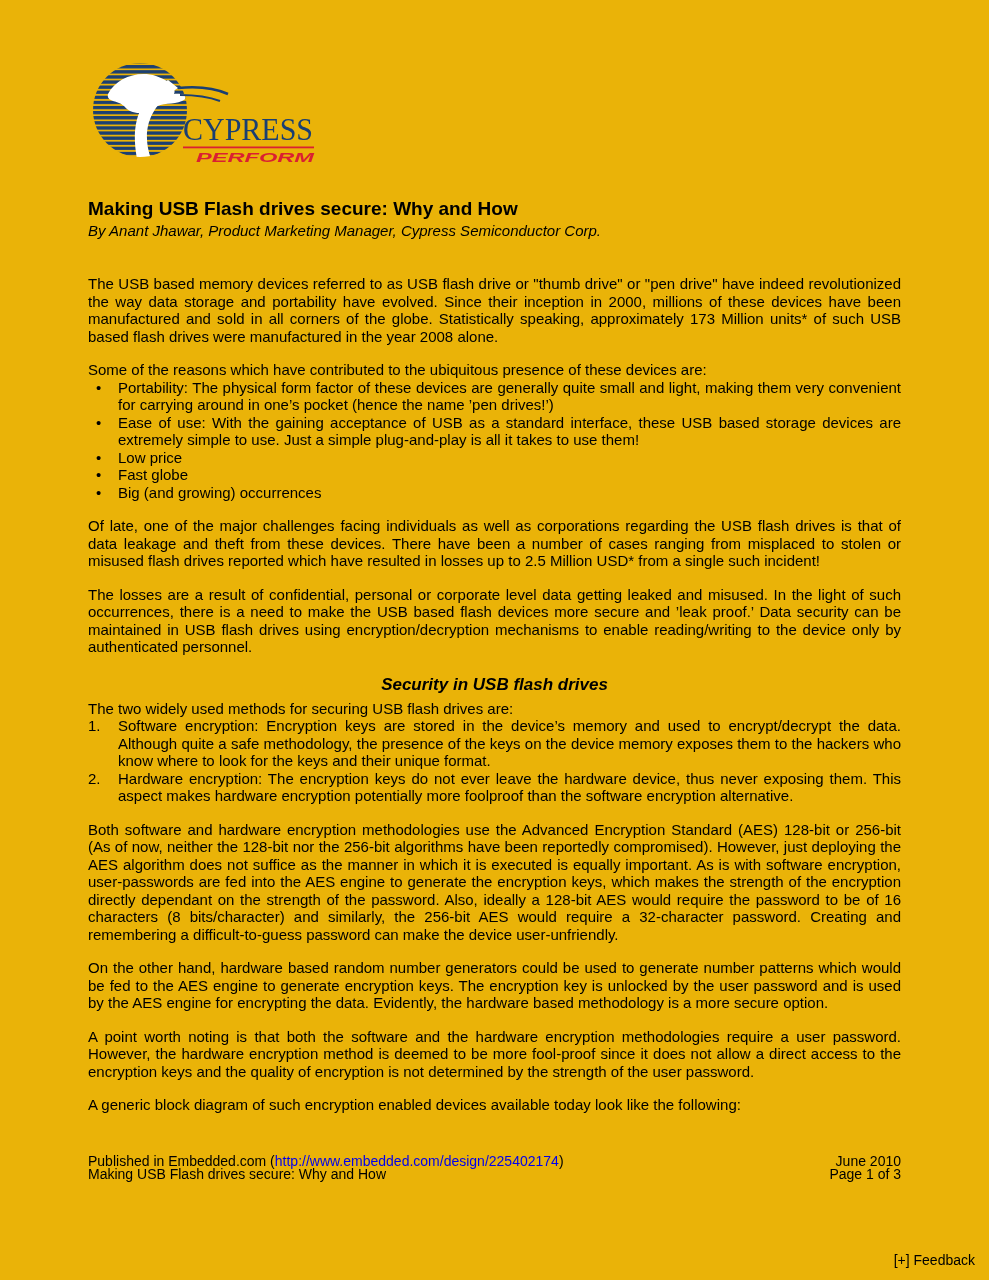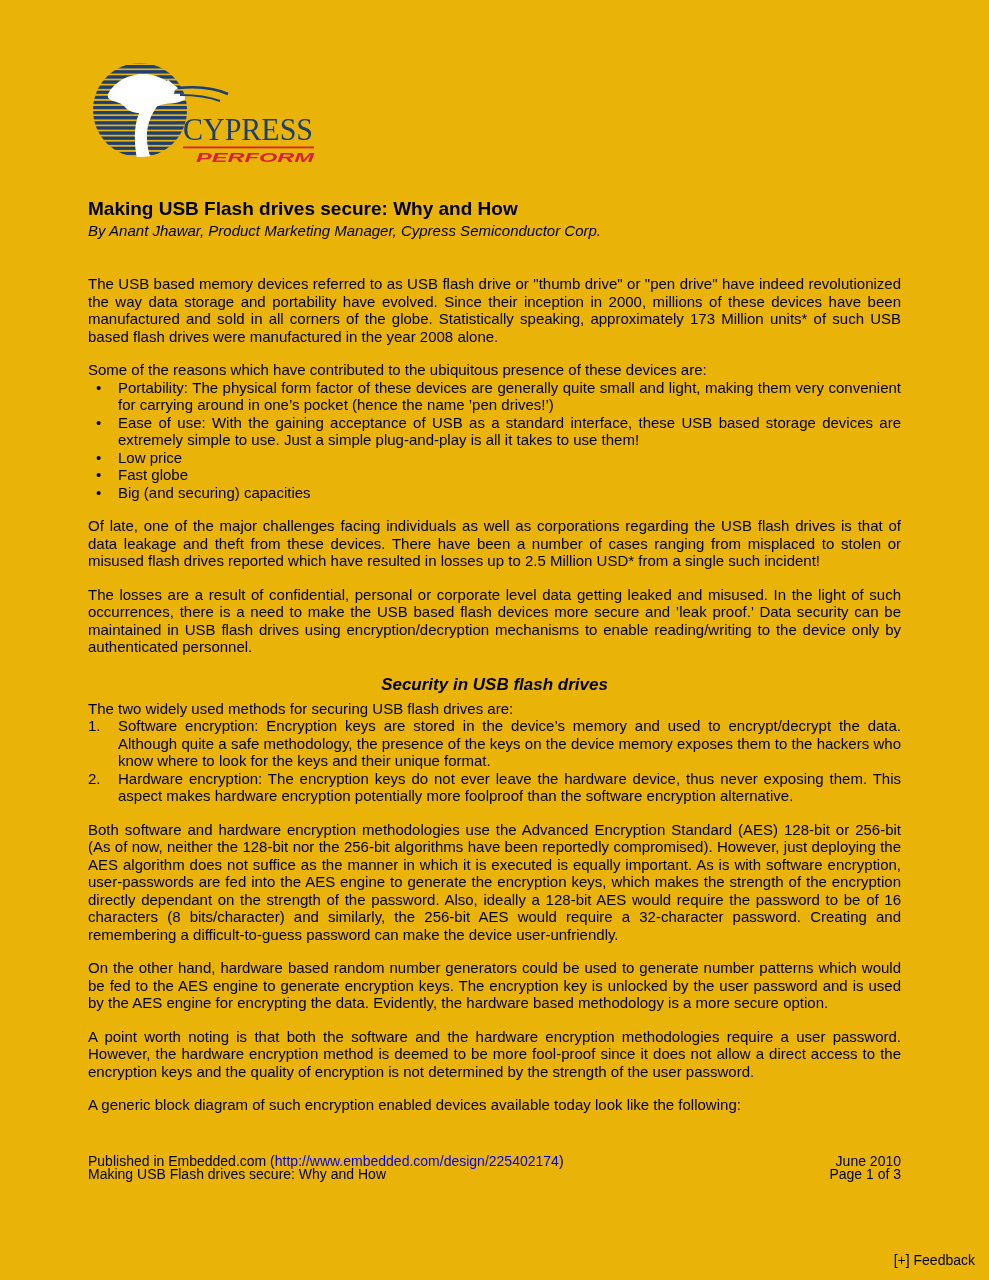--- a/index.html
+++ b/index.html
@@ -82,21 +82,21 @@
       <div class="list-item">
         <span class="marker">•</span>
         <span class="item-text">Low price</span>
       </div>
       <div class="list-item">
         <span class="marker">•</span>
         <span class="item-text">Fast globe</span>
       </div>
       <div class="list-item">
         <span class="marker">•</span>
-        <span class="item-text">Big (and securing) capacities</span>
+        <span class="item-text">Big (and growing) occurrences</span>
       </div>
     </div>
 
     <p class="body">Of late, one of the major challenges facing individuals as well as corporations regarding the USB flash drives is that of data leakage and theft from these devices. There have been a number of cases ranging from misplaced to stolen or misused flash drives reported which have resulted in losses up to 2.5 Million USD* from a single such incident!</p>
     <p class="body">The losses are a result of confidential, personal or corporate level data getting leaked and misused. In the light of such occurrences, there is a need to make the USB based flash devices more secure and ’leak proof.’ Data security can be maintained in USB flash drives using encryption/decryption mechanisms to enable reading/writing to the device only by authenticated personnel.</p>
 
     <h2 class="section">Security in USB flash drives</h2>
     <p class="body no-bottom" style="margin-top:0;">The two widely used methods for securing USB flash drives are:</p>
     <div class="list">
       <div class="list-item">

